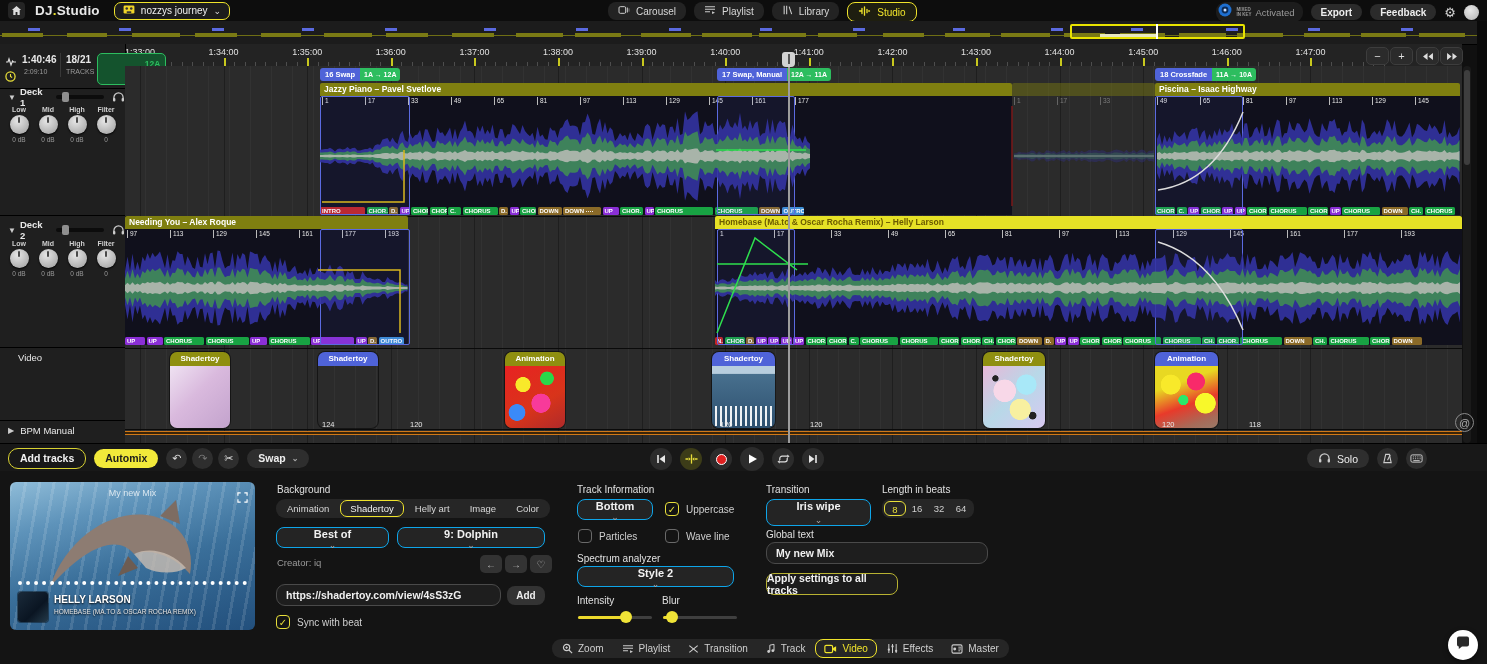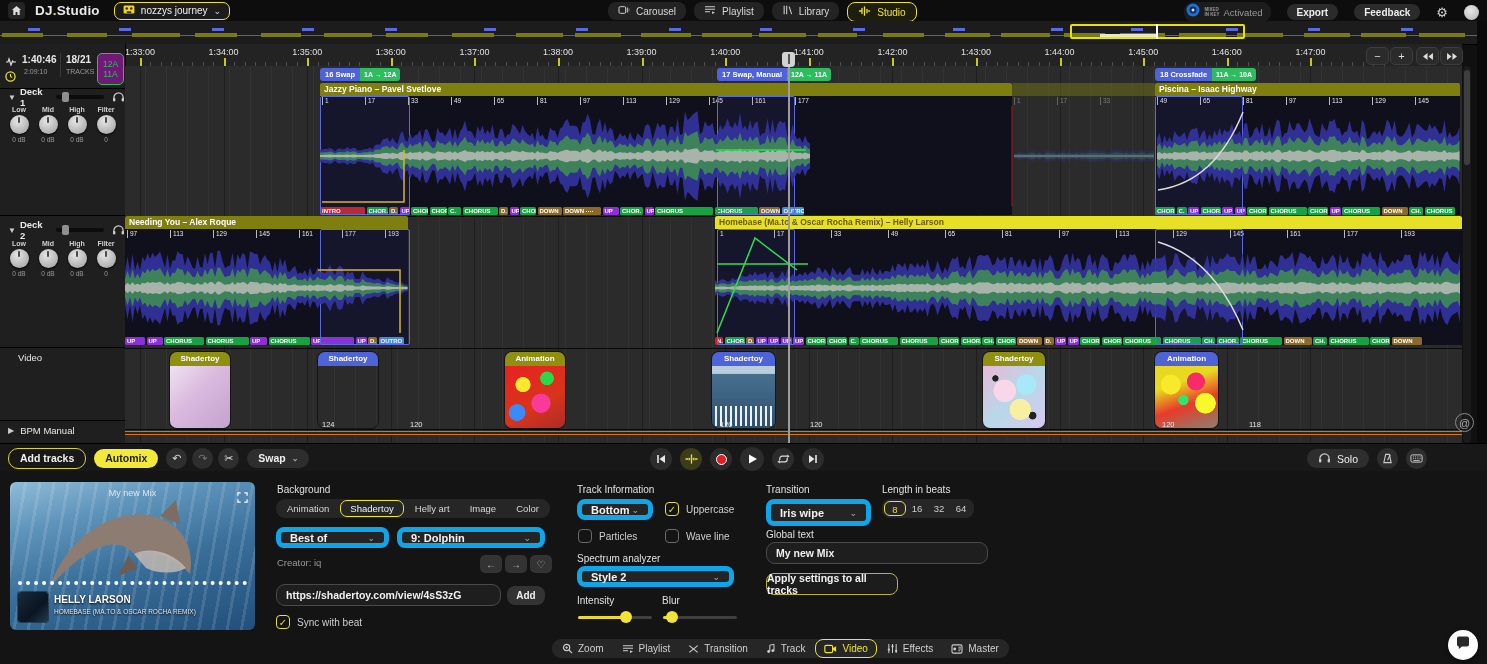--- a/index.html
+++ b/index.html
@@ -10,42 +10,42 @@
   #topbar{left:0;top:0;width:1487px;height:21px;background:#0d0d0d;display:flex;align-items:center;}
   .sq-btn{width:17px;height:17px;border-radius:4px;background:#242424;display:flex;align-items:center;justify-content:center;}
   .logo{font-weight:bold;font-size:13.5px;letter-spacing:.2px;margin-left:10px;}
   .logo .dot{color:#efe32b;}
   .proj-pill{margin-left:14px;height:16px;border:1.5px solid #efe32b;border-radius:7px;background:#1c1c1c;
              display:flex;align-items:center;gap:6px;padding:0 8px;font-size:10px;color:#f0f0f0;}
   .proj-pill .chev{color:#ddd;font-size:9px;}
   .nav-wrap{position:absolute;left:608px;top:2px;display:flex;gap:8px;}
   .nav-pill{height:16px;border-radius:8px;background:#232323;display:flex;align-items:center;gap:6px;padding:1px 10px;font-size:10px;color:#d8d8d8;}
   .nav-pill.active{border:1.5px solid #efe32b;color:#efe32b;background:#1e1e10;}
-  .tb-right{position:absolute;right:8px;top:2px;display:flex;align-items:center;gap:16px;}
+  .tb-right{position:absolute;right:8px;top:2px;display:flex;align-items:center;gap:8px;}
   .mik{display:flex;align-items:center;gap:4px;background:#1c1c1c;border-radius:9px;padding:1px 8px 1px 2px;}
   .mik .brand{font-size:4.5px;line-height:5px;color:#9a9a9a;font-weight:bold;}
   .mik .status{font-size:9.5px;color:#9a9a9a;}
   .top-pill{height:16px;border-radius:8px;background:#2b2b2b;display:flex;align-items:center;padding:0 10px;font-size:10px;font-weight:bold;color:#eee;}
   .avatar{width:15px;height:15px;border-radius:50%;background:radial-gradient(circle at 40% 35%,#e8e8e8,#b0b0b0);}
   .gear{font-size:13px;color:#cfcfcf;line-height:15px;}
   
   #minimap{left:0;top:21px;width:1487px;height:23px;background:#1c1c1c;border-bottom:1px solid #000;overflow:hidden;}
   
   #ruler{left:125px;top:44px;width:1337px;height:22px;background:#232323;overflow:hidden;}
   .rlabel{position:absolute;top:3px;width:44px;margin-left:-22px;text-align:center;font-size:9px;color:#e0e0e0;}
   .rtick-y{position:absolute;bottom:0;width:2px;height:8px;background:#c8c81e;}
   .rtick-g{position:absolute;bottom:0;width:1px;height:4px;background:#4d4d4d;}
   .zoom-btn{position:absolute;width:21px;height:16px;border-radius:5px;background:#2b2b2b;border:1px solid #3d3d3d;
             display:flex;align-items:center;justify-content:center;font-size:11px;color:#ddd;}
   
   #sidebar{left:0;top:44px;width:125px;height:399px;background:#1f1f1f;border-right:1px solid #000;}
   .sep-h{position:absolute;left:0;width:125px;height:1px;background:#000;}
   .tiny{font-size:7px;color:#9a9a9a;}
   .keybadge{position:absolute;left:97px;top:9px;width:25px;height:30px;border:1.5px solid #2dbd5f;border-radius:5px;
-            display:flex;flex-direction:column;align-items:center;justify-content:center;font-size:8.5px;font-weight:normal;color:#2dbd5f;line-height:10px;background:#701a75;}
+            display:flex;flex-direction:column;align-items:center;justify-content:center;font-size:8.5px;font-weight:bold;color:#2dbd5f;line-height:10px;background:#14532d;padding-left:42px;}
   .deck-row{position:absolute;left:0;width:125px;height:14px;display:flex;align-items:center;}
   .deck-row .chev{font-size:8px;color:#ccc;margin-left:8px;}
   .deck-row .dlabel{font-size:9.5px;font-weight:bold;margin-left:4px;}
   .vol-slider{position:relative;width:48px;height:4px;background:#0c0c0c;border-radius:2px;margin-left:6px;}
   .vol-slider .vthumb{position:absolute;left:6px;top:-3px;width:7px;height:10px;border-radius:2px;background:#8f8f8f;}
   .knobs{position:absolute;left:6px;width:113px;display:flex;justify-content:space-between;}
   .kcell{width:26px;display:flex;flex-direction:column;align-items:center;gap:2px;}
   .klabel{font-size:7px;font-weight:bold;color:#cfcfcf;}
   .knob{width:19px;height:19px;border-radius:50%;background:radial-gradient(circle at 40% 32%,#e6e6e6,#9b9b9b);position:relative;box-shadow:0 1px 2px #000;}
   .knob:after{content:"";position:absolute;left:8.5px;top:2px;width:2px;height:6px;background:#4a4a4a;border-radius:1px;}
@@ -100,22 +100,22 @@
   #preview{left:10px;top:11px;width:245px;height:148px;border-radius:6px;overflow:hidden;
            background:linear-gradient(165deg,#8fbcd8 0%,#5e93ba 25%,#3a6f9a 55%,#224f7c 100%);}
   #preview .streaks{position:absolute;inset:0;background:repeating-linear-gradient(100deg,rgba(255,255,255,.12) 0 3px,transparent 3px 14px);}
   .ovl-text{position:absolute;top:6px;left:0;width:100%;text-align:center;font-size:9px;color:rgba(255,255,255,.75);}
   .dotline{position:absolute;left:8px;right:8px;top:99px;border-top:4px dotted #fff;}
   .pv-thumb{position:absolute;left:8px;top:110px;width:30px;height:30px;border-radius:3px;background:linear-gradient(135deg,#1a2a3a,#0a1522 60%,#243a4a);box-shadow:0 0 0 1px rgba(0,0,0,.4);}
   .pv-artist{position:absolute;left:44px;top:112px;font-size:10px;font-weight:bold;color:#fff;text-shadow:0 1px 2px #000;}
   .pv-track{position:absolute;left:44px;top:126px;font-size:6.5px;color:#e4e4e4;text-shadow:0 1px 2px #000;}
   .fsbtn{position:absolute;right:7px;top:7px;}
   .panel-title{font-size:10px;color:#e0e0e0;}
-  .dd{background:#242424;border:5px solid #0ea5e9;border-radius:8px;display:flex;align-items:center;justify-content:space-between;
-      padding:0 9px;font-size:11px;font-weight:bold;color:#f2f2f2;box-sizing:border-box;}
+  .dd{background:#242424;border:1px solid #0ea5e9;border-radius:8px;display:flex;align-items:center;justify-content:space-between;
+      padding:0 9px;font-size:11px;font-weight:bold;color:#f2f2f2;box-sizing:border-box;flex-direction:column;}
   .dd .chev{color:#aaa;font-size:9px;font-weight:normal;}
   .tabs-pill{background:#262626;border-radius:9px;display:flex;align-items:center;height:19px;padding:0 2px;gap:2px;}
   .btab{font-size:9.5px;color:#d8d8d8;padding:0 9px;height:15px;line-height:15px;border-radius:7px;}
   .btab.active{border:1.5px solid #efe32b;color:#f2f2f2;}
   .cb{width:14px;height:14px;border:1.5px solid #6a6a6a;border-radius:4px;box-sizing:border-box;
       display:flex;align-items:center;justify-content:center;font-size:10px;color:transparent;flex:none;}
   .cb.on{border-color:#e8df3a;color:#e8df3a;}
   .cb-row{display:flex;align-items:center;gap:7px;position:absolute;}
   .cb-lbl{font-size:10px;color:#cfcfcf;}
   .sm-btn{width:22px;height:18px;border-radius:5px;background:#333;display:flex;align-items:center;justify-content:center;font-size:10px;color:#bbb;}

